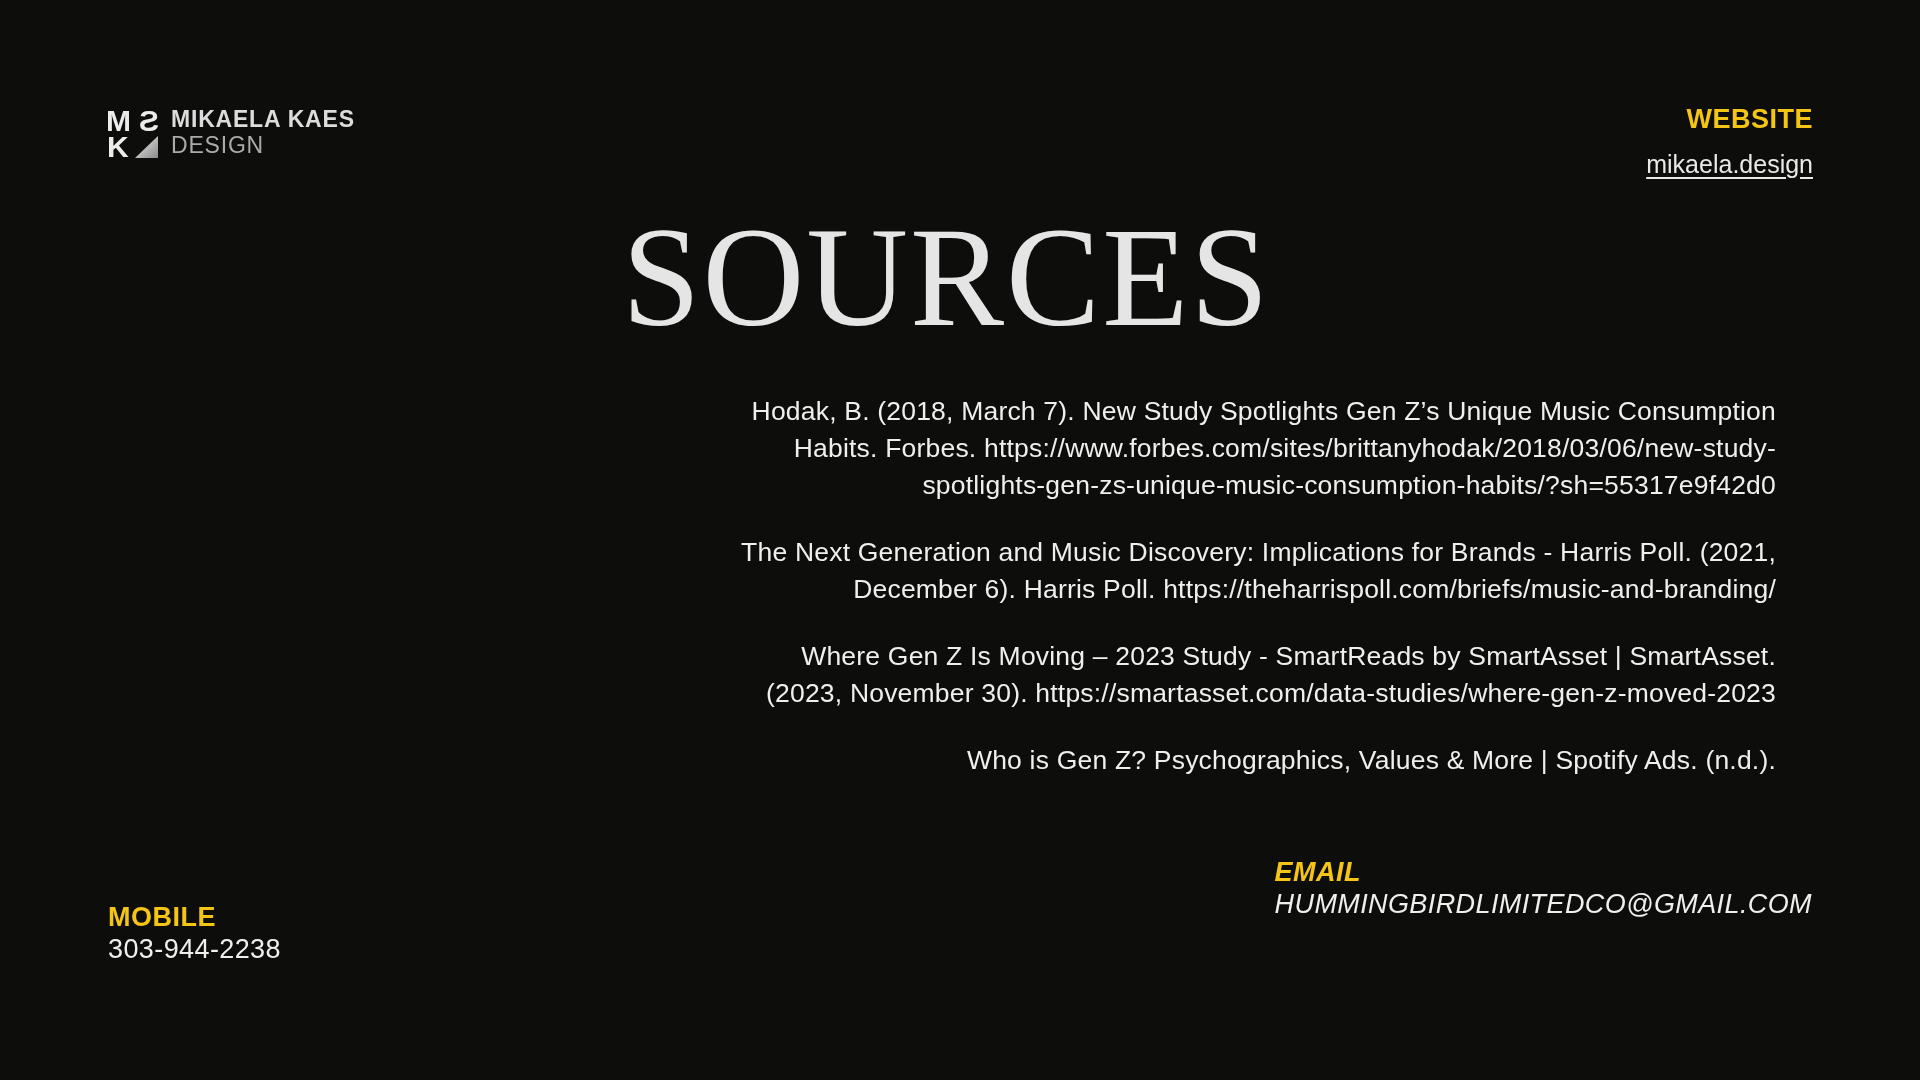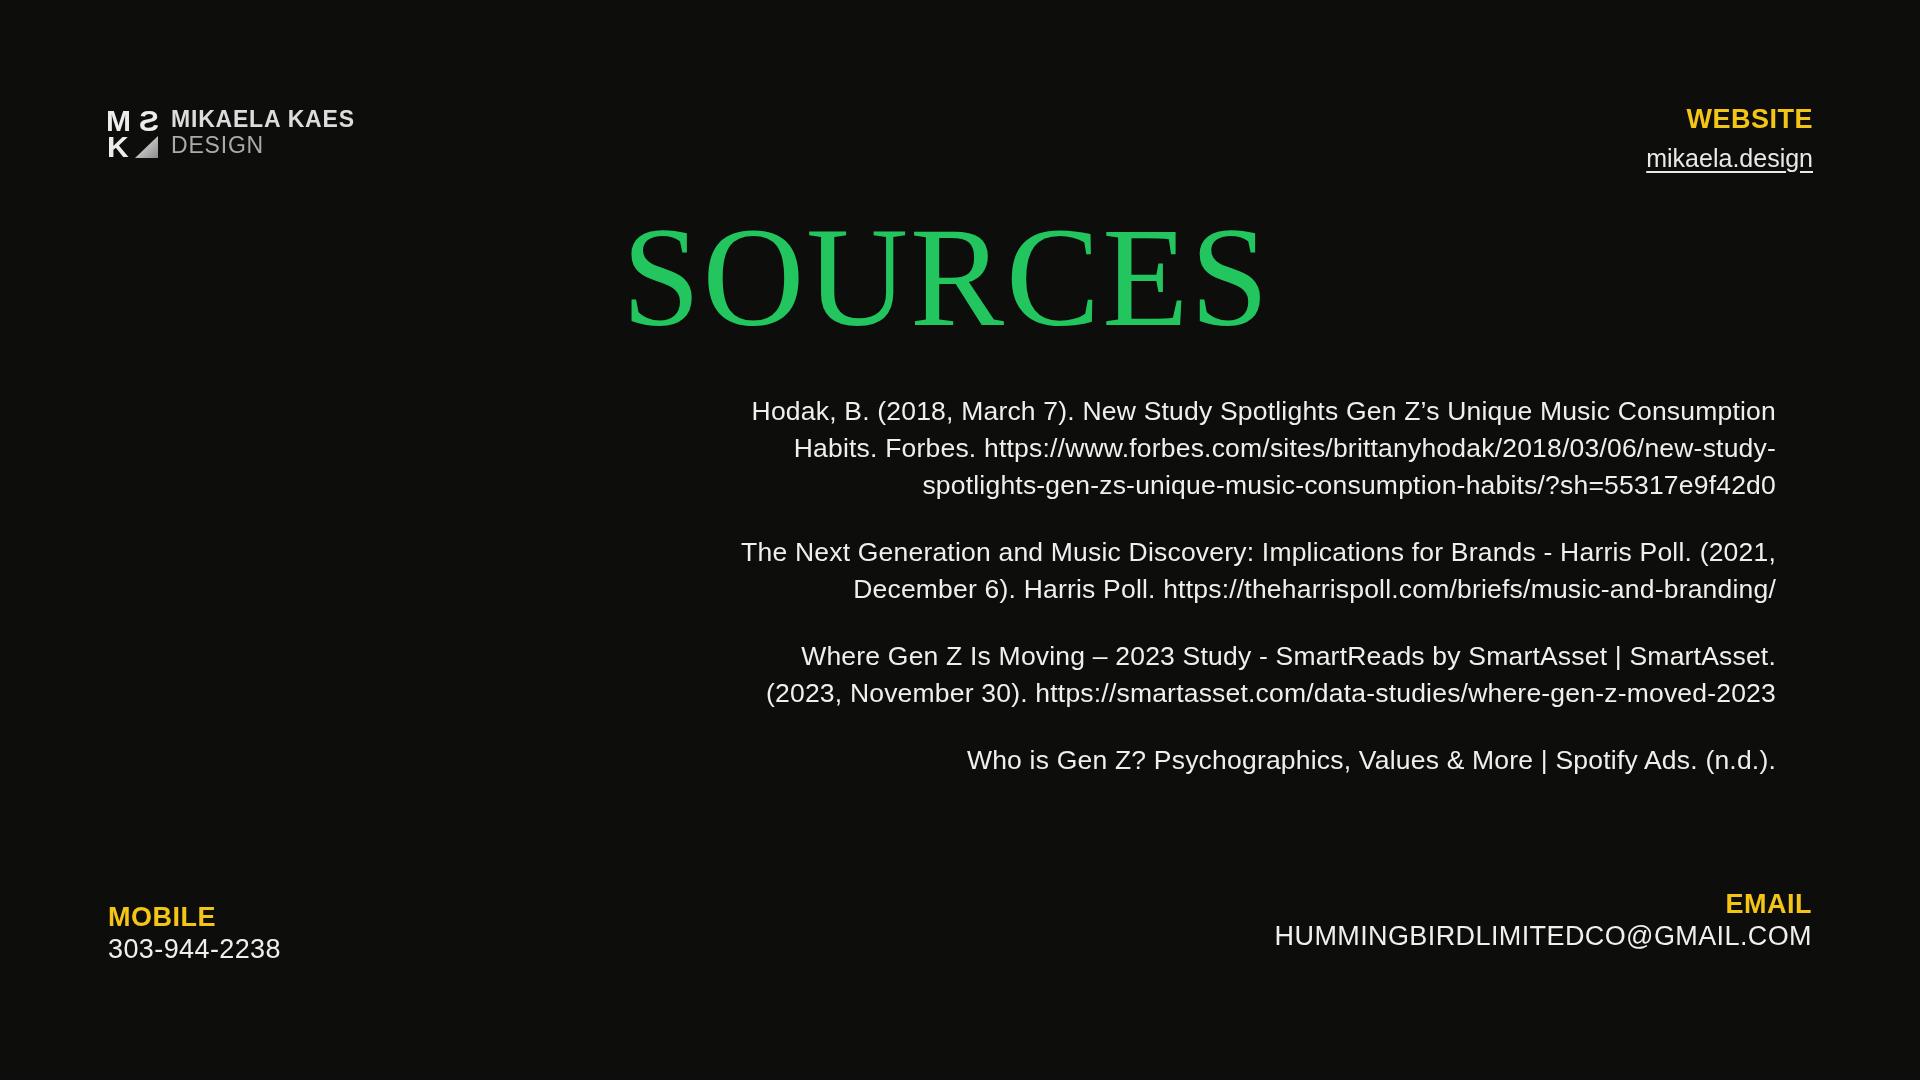--- a/index.html
+++ b/index.html
@@ -11,39 +11,39 @@
   }
 
   
   .logo{position:absolute;left:108px;top:109px;width:50px;height:49px;}
   .brand{position:absolute;left:171px;top:106px;}
   .brand-name{font-size:23px;font-weight:bold;color:#dcdcdc;letter-spacing:0.8px;line-height:26px;}
   .brand-sub{font-size:23px;font-weight:400;color:#ababab;letter-spacing:0.8px;line-height:26px;}
 
   .website{position:absolute;right:107px;top:103px;text-align:right;}
   .contact-label{font-size:27px;font-weight:bold;color:#f5c515;letter-spacing:0.5px;line-height:32px;}
-  .website-url{display:inline-block;margin-top:8px;font-size:25px;color:#e9e9e9;
+  .website-url{display:inline-block;margin-top:14px;font-size:25px;color:#e9e9e9;
     text-decoration:underline;text-underline-offset:4px;cursor:pointer;line-height:30px;}
 
   
   .title{
     position:absolute;left:622px;top:207px;
     font-family:"Liberation Serif","DejaVu Serif",serif;
     font-size:141px;font-weight:400;letter-spacing:2px;line-height:1;
-    color:#22c55e;white-space:nowrap;
+    color:#e5e5e5;white-space:nowrap;
   }
 
   
   .citations{position:absolute;left:626px;top:393px;width:1150px;}
   .citation{margin:0 0 30px 0;}
   .citation-line{font-size:26.5px;line-height:37px;color:#efefef;letter-spacing:0.2px;white-space:nowrap;text-align:right;}
 
   
   .mobile{position:absolute;left:108px;top:901px;}
-  .email{position:absolute;right:108px;top:888px;text-align:right;}
+  .email{position:absolute;right:108px;top:856px;text-align:left;font-style:italic;}
   .contact-value{font-size:27px;color:#efefef;letter-spacing:0.4px;line-height:32px;}
 </style>
 </head>
 <body>
 
 <div class="stage">
 
   <svg class="logo" viewBox="0 0 50 49" aria-hidden="true">
     <defs>
       <linearGradient id="triGrad" x1="0" y1="0" x2="1" y2="1">

